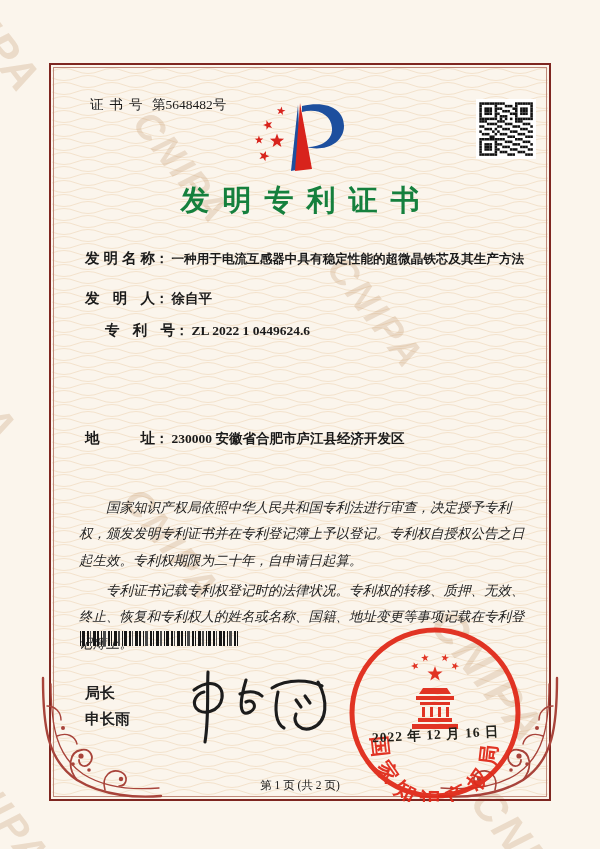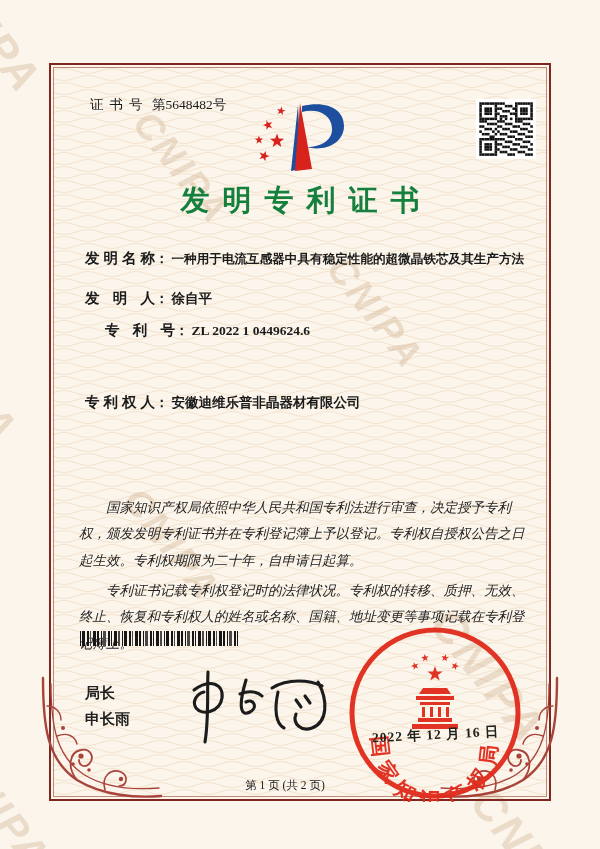--- a/index.html
+++ b/index.html
@@ -32,21 +32,21 @@
   .paras p{margin:4px;text-indent:2em;}
   .barcode{position:absolute;left:80px;top:631px;height:15px;display:flex;align-items:stretch;}
   .barcode span{display:block;height:100%;}
   .director{position:absolute;left:85px;font-family:"Liberation Sans","DejaVu Sans",sans-serif;
             font-weight:bold;font-size:15px;color:#222;}
   .sig{position:absolute;left:178px;top:660px;}
   .ornament{position:absolute;z-index:3;}
   .seal{position:absolute;left:346px;top:624px;z-index:5;opacity:.95;}
   .seal-date{position:absolute;left:372px;top:726px;z-index:6;font-size:13.5px;font-weight:bold;
              color:#20201a;letter-spacing:1px;transform:rotate(-3deg);white-space:nowrap;}
-  .footer-page{position:absolute;left:34px;top:778px;width:502px;text-align:center;font-size:11.5px;z-index:4;}
+  .footer-page{position:absolute;left:49px;top:778px;width:502px;text-align:center;font-size:11.5px;z-index:4;}
   .footer-note{position:absolute;left:0;top:809px;width:556px;text-align:center;font-size:13px;
                font-style:italic;z-index:4;}
 </style>
 </head>
 <body>
 
 <div class="page">
 
   <svg id="waves" width="496" height="732">
       <path d="M0 5 q12 -5 24 0 q12 5 24 0 q12 -5 24 0 q12 5 24 0 q12 -5 24 0 q12 5 24 0 q12 -5 24 0 q12 5 24 0 q12 -5 24 0 q12 5 24 0 q12 -5 24 0 q12 5 24 0 q12 -5 24 0 q12 5 24 0 q12 -5 24 0 q12 5 24 0 q12 -5 24 0 q12 5 24 0 q12 -5 24 0 q12 5 24 0 q12 -5 24 0M0 12 q12 5 24 0 q12 -5 24 0 q12 5 24 0 q12 -5 24 0 q12 5 24 0 q12 -5 24 0 q12 5 24 0 q12 -5 24 0 q12 5 24 0 q12 -5 24 0 q12 5 24 0 q12 -5 24 0 q12 5 24 0 q12 -5 24 0 q12 5 24 0 q12 -5 24 0 q12 5 24 0 q12 -5 24 0 q12 5 24 0 q12 -5 24 0 q12 5 24 0M0 19 q12 -5 24 0 q12 5 24 0 q12 -5 24 0 q12 5 24 0 q12 -5 24 0 q12 5 24 0 q12 -5 24 0 q12 5 24 0 q12 -5 24 0 q12 5 24 0 q12 -5 24 0 q12 5 24 0 q12 -5 24 0 q12 5 24 0 q12 -5 24 0 q12 5 24 0 q12 -5 24 0 q12 5 24 0 q12 -5 24 0 q12 5 24 0 q12 -5 24 0M0 26 q12 5 24 0 q12 -5 24 0 q12 5 24 0 q12 -5 24 0 q12 5 24 0 q12 -5 24 0 q12 5 24 0 q12 -5 24 0 q12 5 24 0 q12 -5 24 0 q12 5 24 0 q12 -5 24 0 q12 5 24 0 q12 -5 24 0 q12 5 24 0 q12 -5 24 0 q12 5 24 0 q12 -5 24 0 q12 5 24 0 q12 -5 24 0 q12 5 24 0M0 33 q12 -5 24 0 q12 5 24 0 q12 -5 24 0 q12 5 24 0 q12 -5 24 0 q12 5 24 0 q12 -5 24 0 q12 5 24 0 q12 -5 24 0 q12 5 24 0 q12 -5 24 0 q12 5 24 0 q12 -5 24 0 q12 5 24 0 q12 -5 24 0 q12 5 24 0 q12 -5 24 0 q12 5 24 0 q12 -5 24 0 q12 5 24 0 q12 -5 24 0M0 40 q12 5 24 0 q12 -5 24 0 q12 5 24 0 q12 -5 24 0 q12 5 24 0 q12 -5 24 0 q12 5 24 0 q12 -5 24 0 q12 5 24 0 q12 -5 24 0 q12 5 24 0 q12 -5 24 0 q12 5 24 0 q12 -5 24 0 q12 5 24 0 q12 -5 24 0 q12 5 24 0 q12 -5 24 0 q12 5 24 0 q12 -5 24 0 q12 5 24 0M0 47 q12 -5 24 0 q12 5 24 0 q12 -5 24 0 q12 5 24 0 q12 -5 24 0 q12 5 24 0 q12 -5 24 0 q12 5 24 0 q12 -5 24 0 q12 5 24 0 q12 -5 24 0 q12 5 24 0 q12 -5 24 0 q12 5 24 0 q12 -5 24 0 q12 5 24 0 q12 -5 24 0 q12 5 24 0 q12 -5 24 0 q12 5 24 0 q12 -5 24 0M0 54 q12 5 24 0 q12 -5 24 0 q12 5 24 0 q12 -5 24 0 q12 5 24 0 q12 -5 24 0 q12 5 24 0 q12 -5 24 0 q12 5 24 0 q12 -5 24 0 q12 5 24 0 q12 -5 24 0 q12 5 24 0 q12 -5 24 0 q12 5 24 0 q12 -5 24 0 q12 5 24 0 q12 -5 24 0 q12 5 24 0 q12 -5 24 0 q12 5 24 0M0 61 q12 -5 24 0 q12 5 24 0 q12 -5 24 0 q12 5 24 0 q12 -5 24 0 q12 5 24 0 q12 -5 24 0 q12 5 24 0 q12 -5 24 0 q12 5 24 0 q12 -5 24 0 q12 5 24 0 q12 -5 24 0 q12 5 24 0 q12 -5 24 0 q12 5 24 0 q12 -5 24 0 q12 5 24 0 q12 -5 24 0 q12 5 24 0 q12 -5 24 0M0 68 q12 5 24 0 q12 -5 24 0 q12 5 24 0 q12 -5 24 0 q12 5 24 0 q12 -5 24 0 q12 5 24 0 q12 -5 24 0 q12 5 24 0 q12 -5 24 0 q12 5 24 0 q12 -5 24 0 q12 5 24 0 q12 -5 24 0 q12 5 24 0 q12 -5 24 0 q12 5 24 0 q12 -5 24 0 q12 5 24 0 q12 -5 24 0 q12 5 24 0M0 75 q12 -5 24 0 q12 5 24 0 q12 -5 24 0 q12 5 24 0 q12 -5 24 0 q12 5 24 0 q12 -5 24 0 q12 5 24 0 q12 -5 24 0 q12 5 24 0 q12 -5 24 0 q12 5 24 0 q12 -5 24 0 q12 5 24 0 q12 -5 24 0 q12 5 24 0 q12 -5 24 0 q12 5 24 0 q12 -5 24 0 q12 5 24 0 q12 -5 24 0M0 82 q12 5 24 0 q12 -5 24 0 q12 5 24 0 q12 -5 24 0 q12 5 24 0 q12 -5 24 0 q12 5 24 0 q12 -5 24 0 q12 5 24 0 q12 -5 24 0 q12 5 24 0 q12 -5 24 0 q12 5 24 0 q12 -5 24 0 q12 5 24 0 q12 -5 24 0 q12 5 24 0 q12 -5 24 0 q12 5 24 0 q12 -5 24 0 q12 5 24 0M0 89 q12 -5 24 0 q12 5 24 0 q12 -5 24 0 q12 5 24 0 q12 -5 24 0 q12 5 24 0 q12 -5 24 0 q12 5 24 0 q12 -5 24 0 q12 5 24 0 q12 -5 24 0 q12 5 24 0 q12 -5 24 0 q12 5 24 0 q12 -5 24 0 q12 5 24 0 q12 -5 24 0 q12 5 24 0 q12 -5 24 0 q12 5 24 0 q12 -5 24 0M0 96 q12 5 24 0 q12 -5 24 0 q12 5 24 0 q12 -5 24 0 q12 5 24 0 q12 -5 24 0 q12 5 24 0 q12 -5 24 0 q12 5 24 0 q12 -5 24 0 q12 5 24 0 q12 -5 24 0 q12 5 24 0 q12 -5 24 0 q12 5 24 0 q12 -5 24 0 q12 5 24 0 q12 -5 24 0 q12 5 24 0 q12 -5 24 0 q12 5 24 0M0 103 q12 -5 24 0 q12 5 24 0 q12 -5 24 0 q12 5 24 0 q12 -5 24 0 q12 5 24 0 q12 -5 24 0 q12 5 24 0 q12 -5 24 0 q12 5 24 0 q12 -5 24 0 q12 5 24 0 q12 -5 24 0 q12 5 24 0 q12 -5 24 0 q12 5 24 0 q12 -5 24 0 q12 5 24 0 q12 -5 24 0 q12 5 24 0 q12 -5 24 0M0 110 q12 5 24 0 q12 -5 24 0 q12 5 24 0 q12 -5 24 0 q12 5 24 0 q12 -5 24 0 q12 5 24 0 q12 -5 24 0 q12 5 24 0 q12 -5 24 0 q12 5 24 0 q12 -5 24 0 q12 5 24 0 q12 -5 24 0 q12 5 24 0 q12 -5 24 0 q12 5 24 0 q12 -5 24 0 q12 5 24 0 q12 -5 24 0 q12 5 24 0M0 117 q12 -5 24 0 q12 5 24 0 q12 -5 24 0 q12 5 24 0 q12 -5 24 0 q12 5 24 0 q12 -5 24 0 q12 5 24 0 q12 -5 24 0 q12 5 24 0 q12 -5 24 0 q12 5 24 0 q12 -5 24 0 q12 5 24 0 q12 -5 24 0 q12 5 24 0 q12 -5 24 0 q12 5 24 0 q12 -5 24 0 q12 5 24 0 q12 -5 24 0M0 124 q12 5 24 0 q12 -5 24 0 q12 5 24 0 q12 -5 24 0 q12 5 24 0 q12 -5 24 0 q12 5 24 0 q12 -5 24 0 q12 5 24 0 q12 -5 24 0 q12 5 24 0 q12 -5 24 0 q12 5 24 0 q12 -5 24 0 q12 5 24 0 q12 -5 24 0 q12 5 24 0 q12 -5 24 0 q12 5 24 0 q12 -5 24 0 q12 5 24 0M0 131 q12 -5 24 0 q12 5 24 0 q12 -5 24 0 q12 5 24 0 q12 -5 24 0 q12 5 24 0 q12 -5 24 0 q12 5 24 0 q12 -5 24 0 q12 5 24 0 q12 -5 24 0 q12 5 24 0 q12 -5 24 0 q12 5 24 0 q12 -5 24 0 q12 5 24 0 q12 -5 24 0 q12 5 24 0 q12 -5 24 0 q12 5 24 0 q12 -5 24 0M0 138 q12 5 24 0 q12 -5 24 0 q12 5 24 0 q12 -5 24 0 q12 5 24 0 q12 -5 24 0 q12 5 24 0 q12 -5 24 0 q12 5 24 0 q12 -5 24 0 q12 5 24 0 q12 -5 24 0 q12 5 24 0 q12 -5 24 0 q12 5 24 0 q12 -5 24 0 q12 5 24 0 q12 -5 24 0 q12 5 24 0 q12 -5 24 0 q12 5 24 0M0 145 q12 -5 24 0 q12 5 24 0 q12 -5 24 0 q12 5 24 0 q12 -5 24 0 q12 5 24 0 q12 -5 24 0 q12 5 24 0 q12 -5 24 0 q12 5 24 0 q12 -5 24 0 q12 5 24 0 q12 -5 24 0 q12 5 24 0 q12 -5 24 0 q12 5 24 0 q12 -5 24 0 q12 5 24 0 q12 -5 24 0 q12 5 24 0 q12 -5 24 0M0 152 q12 5 24 0 q12 -5 24 0 q12 5 24 0 q12 -5 24 0 q12 5 24 0 q12 -5 24 0 q12 5 24 0 q12 -5 24 0 q12 5 24 0 q12 -5 24 0 q12 5 24 0 q12 -5 24 0 q12 5 24 0 q12 -5 24 0 q12 5 24 0 q12 -5 24 0 q12 5 24 0 q12 -5 24 0 q12 5 24 0 q12 -5 24 0 q12 5 24 0M0 159 q12 -5 24 0 q12 5 24 0 q12 -5 24 0 q12 5 24 0 q12 -5 24 0 q12 5 24 0 q12 -5 24 0 q12 5 24 0 q12 -5 24 0 q12 5 24 0 q12 -5 24 0 q12 5 24 0 q12 -5 24 0 q12 5 24 0 q12 -5 24 0 q12 5 24 0 q12 -5 24 0 q12 5 24 0 q12 -5 24 0 q12 5 24 0 q12 -5 24 0M0 166 q12 5 24 0 q12 -5 24 0 q12 5 24 0 q12 -5 24 0 q12 5 24 0 q12 -5 24 0 q12 5 24 0 q12 -5 24 0 q12 5 24 0 q12 -5 24 0 q12 5 24 0 q12 -5 24 0 q12 5 24 0 q12 -5 24 0 q12 5 24 0 q12 -5 24 0 q12 5 24 0 q12 -5 24 0 q12 5 24 0 q12 -5 24 0 q12 5 24 0M0 173 q12 -5 24 0 q12 5 24 0 q12 -5 24 0 q12 5 24 0 q12 -5 24 0 q12 5 24 0 q12 -5 24 0 q12 5 24 0 q12 -5 24 0 q12 5 24 0 q12 -5 24 0 q12 5 24 0 q12 -5 24 0 q12 5 24 0 q12 -5 24 0 q12 5 24 0 q12 -5 24 0 q12 5 24 0 q12 -5 24 0 q12 5 24 0 q12 -5 24 0M0 180 q12 5 24 0 q12 -5 24 0 q12 5 24 0 q12 -5 24 0 q12 5 24 0 q12 -5 24 0 q12 5 24 0 q12 -5 24 0 q12 5 24 0 q12 -5 24 0 q12 5 24 0 q12 -5 24 0 q12 5 24 0 q12 -5 24 0 q12 5 24 0 q12 -5 24 0 q12 5 24 0 q12 -5 24 0 q12 5 24 0 q12 -5 24 0 q12 5 24 0M0 187 q12 -5 24 0 q12 5 24 0 q12 -5 24 0 q12 5 24 0 q12 -5 24 0 q12 5 24 0 q12 -5 24 0 q12 5 24 0 q12 -5 24 0 q12 5 24 0 q12 -5 24 0 q12 5 24 0 q12 -5 24 0 q12 5 24 0 q12 -5 24 0 q12 5 24 0 q12 -5 24 0 q12 5 24 0 q12 -5 24 0 q12 5 24 0 q12 -5 24 0M0 194 q12 5 24 0 q12 -5 24 0 q12 5 24 0 q12 -5 24 0 q12 5 24 0 q12 -5 24 0 q12 5 24 0 q12 -5 24 0 q12 5 24 0 q12 -5 24 0 q12 5 24 0 q12 -5 24 0 q12 5 24 0 q12 -5 24 0 q12 5 24 0 q12 -5 24 0 q12 5 24 0 q12 -5 24 0 q12 5 24 0 q12 -5 24 0 q12 5 24 0M0 201 q12 -5 24 0 q12 5 24 0 q12 -5 24 0 q12 5 24 0 q12 -5 24 0 q12 5 24 0 q12 -5 24 0 q12 5 24 0 q12 -5 24 0 q12 5 24 0 q12 -5 24 0 q12 5 24 0 q12 -5 24 0 q12 5 24 0 q12 -5 24 0 q12 5 24 0 q12 -5 24 0 q12 5 24 0 q12 -5 24 0 q12 5 24 0 q12 -5 24 0M0 208 q12 5 24 0 q12 -5 24 0 q12 5 24 0 q12 -5 24 0 q12 5 24 0 q12 -5 24 0 q12 5 24 0 q12 -5 24 0 q12 5 24 0 q12 -5 24 0 q12 5 24 0 q12 -5 24 0 q12 5 24 0 q12 -5 24 0 q12 5 24 0 q12 -5 24 0 q12 5 24 0 q12 -5 24 0 q12 5 24 0 q12 -5 24 0 q12 5 24 0M0 215 q12 -5 24 0 q12 5 24 0 q12 -5 24 0 q12 5 24 0 q12 -5 24 0 q12 5 24 0 q12 -5 24 0 q12 5 24 0 q12 -5 24 0 q12 5 24 0 q12 -5 24 0 q12 5 24 0 q12 -5 24 0 q12 5 24 0 q12 -5 24 0 q12 5 24 0 q12 -5 24 0 q12 5 24 0 q12 -5 24 0 q12 5 24 0 q12 -5 24 0M0 222 q12 5 24 0 q12 -5 24 0 q12 5 24 0 q12 -5 24 0 q12 5 24 0 q12 -5 24 0 q12 5 24 0 q12 -5 24 0 q12 5 24 0 q12 -5 24 0 q12 5 24 0 q12 -5 24 0 q12 5 24 0 q12 -5 24 0 q12 5 24 0 q12 -5 24 0 q12 5 24 0 q12 -5 24 0 q12 5 24 0 q12 -5 24 0 q12 5 24 0M0 229 q12 -5 24 0 q12 5 24 0 q12 -5 24 0 q12 5 24 0 q12 -5 24 0 q12 5 24 0 q12 -5 24 0 q12 5 24 0 q12 -5 24 0 q12 5 24 0 q12 -5 24 0 q12 5 24 0 q12 -5 24 0 q12 5 24 0 q12 -5 24 0 q12 5 24 0 q12 -5 24 0 q12 5 24 0 q12 -5 24 0 q12 5 24 0 q12 -5 24 0M0 236 q12 5 24 0 q12 -5 24 0 q12 5 24 0 q12 -5 24 0 q12 5 24 0 q12 -5 24 0 q12 5 24 0 q12 -5 24 0 q12 5 24 0 q12 -5 24 0 q12 5 24 0 q12 -5 24 0 q12 5 24 0 q12 -5 24 0 q12 5 24 0 q12 -5 24 0 q12 5 24 0 q12 -5 24 0 q12 5 24 0 q12 -5 24 0 q12 5 24 0M0 243 q12 -5 24 0 q12 5 24 0 q12 -5 24 0 q12 5 24 0 q12 -5 24 0 q12 5 24 0 q12 -5 24 0 q12 5 24 0 q12 -5 24 0 q12 5 24 0 q12 -5 24 0 q12 5 24 0 q12 -5 24 0 q12 5 24 0 q12 -5 24 0 q12 5 24 0 q12 -5 24 0 q12 5 24 0 q12 -5 24 0 q12 5 24 0 q12 -5 24 0M0 250 q12 5 24 0 q12 -5 24 0 q12 5 24 0 q12 -5 24 0 q12 5 24 0 q12 -5 24 0 q12 5 24 0 q12 -5 24 0 q12 5 24 0 q12 -5 24 0 q12 5 24 0 q12 -5 24 0 q12 5 24 0 q12 -5 24 0 q12 5 24 0 q12 -5 24 0 q12 5 24 0 q12 -5 24 0 q12 5 24 0 q12 -5 24 0 q12 5 24 0M0 257 q12 -5 24 0 q12 5 24 0 q12 -5 24 0 q12 5 24 0 q12 -5 24 0 q12 5 24 0 q12 -5 24 0 q12 5 24 0 q12 -5 24 0 q12 5 24 0 q12 -5 24 0 q12 5 24 0 q12 -5 24 0 q12 5 24 0 q12 -5 24 0 q12 5 24 0 q12 -5 24 0 q12 5 24 0 q12 -5 24 0 q12 5 24 0 q12 -5 24 0M0 264 q12 5 24 0 q12 -5 24 0 q12 5 24 0 q12 -5 24 0 q12 5 24 0 q12 -5 24 0 q12 5 24 0 q12 -5 24 0 q12 5 24 0 q12 -5 24 0 q12 5 24 0 q12 -5 24 0 q12 5 24 0 q12 -5 24 0 q12 5 24 0 q12 -5 24 0 q12 5 24 0 q12 -5 24 0 q12 5 24 0 q12 -5 24 0 q12 5 24 0M0 271 q12 -5 24 0 q12 5 24 0 q12 -5 24 0 q12 5 24 0 q12 -5 24 0 q12 5 24 0 q12 -5 24 0 q12 5 24 0 q12 -5 24 0 q12 5 24 0 q12 -5 24 0 q12 5 24 0 q12 -5 24 0 q12 5 24 0 q12 -5 24 0 q12 5 24 0 q12 -5 24 0 q12 5 24 0 q12 -5 24 0 q12 5 24 0 q12 -5 24 0M0 278 q12 5 24 0 q12 -5 24 0 q12 5 24 0 q12 -5 24 0 q12 5 24 0 q12 -5 24 0 q12 5 24 0 q12 -5 24 0 q12 5 24 0 q12 -5 24 0 q12 5 24 0 q12 -5 24 0 q12 5 24 0 q12 -5 24 0 q12 5 24 0 q12 -5 24 0 q12 5 24 0 q12 -5 24 0 q12 5 24 0 q12 -5 24 0 q12 5 24 0M0 285 q12 -5 24 0 q12 5 24 0 q12 -5 24 0 q12 5 24 0 q12 -5 24 0 q12 5 24 0 q12 -5 24 0 q12 5 24 0 q12 -5 24 0 q12 5 24 0 q12 -5 24 0 q12 5 24 0 q12 -5 24 0 q12 5 24 0 q12 -5 24 0 q12 5 24 0 q12 -5 24 0 q12 5 24 0 q12 -5 24 0 q12 5 24 0 q12 -5 24 0M0 292 q12 5 24 0 q12 -5 24 0 q12 5 24 0 q12 -5 24 0 q12 5 24 0 q12 -5 24 0 q12 5 24 0 q12 -5 24 0 q12 5 24 0 q12 -5 24 0 q12 5 24 0 q12 -5 24 0 q12 5 24 0 q12 -5 24 0 q12 5 24 0 q12 -5 24 0 q12 5 24 0 q12 -5 24 0 q12 5 24 0 q12 -5 24 0 q12 5 24 0M0 299 q12 -5 24 0 q12 5 24 0 q12 -5 24 0 q12 5 24 0 q12 -5 24 0 q12 5 24 0 q12 -5 24 0 q12 5 24 0 q12 -5 24 0 q12 5 24 0 q12 -5 24 0 q12 5 24 0 q12 -5 24 0 q12 5 24 0 q12 -5 24 0 q12 5 24 0 q12 -5 24 0 q12 5 24 0 q12 -5 24 0 q12 5 24 0 q12 -5 24 0M0 306 q12 5 24 0 q12 -5 24 0 q12 5 24 0 q12 -5 24 0 q12 5 24 0 q12 -5 24 0 q12 5 24 0 q12 -5 24 0 q12 5 24 0 q12 -5 24 0 q12 5 24 0 q12 -5 24 0 q12 5 24 0 q12 -5 24 0 q12 5 24 0 q12 -5 24 0 q12 5 24 0 q12 -5 24 0 q12 5 24 0 q12 -5 24 0 q12 5 24 0M0 313 q12 -5 24 0 q12 5 24 0 q12 -5 24 0 q12 5 24 0 q12 -5 24 0 q12 5 24 0 q12 -5 24 0 q12 5 24 0 q12 -5 24 0 q12 5 24 0 q12 -5 24 0 q12 5 24 0 q12 -5 24 0 q12 5 24 0 q12 -5 24 0 q12 5 24 0 q12 -5 24 0 q12 5 24 0 q12 -5 24 0 q12 5 24 0 q12 -5 24 0M0 320 q12 5 24 0 q12 -5 24 0 q12 5 24 0 q12 -5 24 0 q12 5 24 0 q12 -5 24 0 q12 5 24 0 q12 -5 24 0 q12 5 24 0 q12 -5 24 0 q12 5 24 0 q12 -5 24 0 q12 5 24 0 q12 -5 24 0 q12 5 24 0 q12 -5 24 0 q12 5 24 0 q12 -5 24 0 q12 5 24 0 q12 -5 24 0 q12 5 24 0M0 327 q12 -5 24 0 q12 5 24 0 q12 -5 24 0 q12 5 24 0 q12 -5 24 0 q12 5 24 0 q12 -5 24 0 q12 5 24 0 q12 -5 24 0 q12 5 24 0 q12 -5 24 0 q12 5 24 0 q12 -5 24 0 q12 5 24 0 q12 -5 24 0 q12 5 24 0 q12 -5 24 0 q12 5 24 0 q12 -5 24 0 q12 5 24 0 q12 -5 24 0M0 334 q12 5 24 0 q12 -5 24 0 q12 5 24 0 q12 -5 24 0 q12 5 24 0 q12 -5 24 0 q12 5 24 0 q12 -5 24 0 q12 5 24 0 q12 -5 24 0 q12 5 24 0 q12 -5 24 0 q12 5 24 0 q12 -5 24 0 q12 5 24 0 q12 -5 24 0 q12 5 24 0 q12 -5 24 0 q12 5 24 0 q12 -5 24 0 q12 5 24 0M0 341 q12 -5 24 0 q12 5 24 0 q12 -5 24 0 q12 5 24 0 q12 -5 24 0 q12 5 24 0 q12 -5 24 0 q12 5 24 0 q12 -5 24 0 q12 5 24 0 q12 -5 24 0 q12 5 24 0 q12 -5 24 0 q12 5 24 0 q12 -5 24 0 q12 5 24 0 q12 -5 24 0 q12 5 24 0 q12 -5 24 0 q12 5 24 0 q12 -5 24 0M0 348 q12 5 24 0 q12 -5 24 0 q12 5 24 0 q12 -5 24 0 q12 5 24 0 q12 -5 24 0 q12 5 24 0 q12 -5 24 0 q12 5 24 0 q12 -5 24 0 q12 5 24 0 q12 -5 24 0 q12 5 24 0 q12 -5 24 0 q12 5 24 0 q12 -5 24 0 q12 5 24 0 q12 -5 24 0 q12 5 24 0 q12 -5 24 0 q12 5 24 0M0 355 q12 -5 24 0 q12 5 24 0 q12 -5 24 0 q12 5 24 0 q12 -5 24 0 q12 5 24 0 q12 -5 24 0 q12 5 24 0 q12 -5 24 0 q12 5 24 0 q12 -5 24 0 q12 5 24 0 q12 -5 24 0 q12 5 24 0 q12 -5 24 0 q12 5 24 0 q12 -5 24 0 q12 5 24 0 q12 -5 24 0 q12 5 24 0 q12 -5 24 0M0 362 q12 5 24 0 q12 -5 24 0 q12 5 24 0 q12 -5 24 0 q12 5 24 0 q12 -5 24 0 q12 5 24 0 q12 -5 24 0 q12 5 24 0 q12 -5 24 0 q12 5 24 0 q12 -5 24 0 q12 5 24 0 q12 -5 24 0 q12 5 24 0 q12 -5 24 0 q12 5 24 0 q12 -5 24 0 q12 5 24 0 q12 -5 24 0 q12 5 24 0M0 369 q12 -5 24 0 q12 5 24 0 q12 -5 24 0 q12 5 24 0 q12 -5 24 0 q12 5 24 0 q12 -5 24 0 q12 5 24 0 q12 -5 24 0 q12 5 24 0 q12 -5 24 0 q12 5 24 0 q12 -5 24 0 q12 5 24 0 q12 -5 24 0 q12 5 24 0 q12 -5 24 0 q12 5 24 0 q12 -5 24 0 q12 5 24 0 q12 -5 24 0M0 376 q12 5 24 0 q12 -5 24 0 q12 5 24 0 q12 -5 24 0 q12 5 24 0 q12 -5 24 0 q12 5 24 0 q12 -5 24 0 q12 5 24 0 q12 -5 24 0 q12 5 24 0 q12 -5 24 0 q12 5 24 0 q12 -5 24 0 q12 5 24 0 q12 -5 24 0 q12 5 24 0 q12 -5 24 0 q12 5 24 0 q12 -5 24 0 q12 5 24 0M0 383 q12 -5 24 0 q12 5 24 0 q12 -5 24 0 q12 5 24 0 q12 -5 24 0 q12 5 24 0 q12 -5 24 0 q12 5 24 0 q12 -5 24 0 q12 5 24 0 q12 -5 24 0 q12 5 24 0 q12 -5 24 0 q12 5 24 0 q12 -5 24 0 q12 5 24 0 q12 -5 24 0 q12 5 24 0 q12 -5 24 0 q12 5 24 0 q12 -5 24 0M0 390 q12 5 24 0 q12 -5 24 0 q12 5 24 0 q12 -5 24 0 q12 5 24 0 q12 -5 24 0 q12 5 24 0 q12 -5 24 0 q12 5 24 0 q12 -5 24 0 q12 5 24 0 q12 -5 24 0 q12 5 24 0 q12 -5 24 0 q12 5 24 0 q12 -5 24 0 q12 5 24 0 q12 -5 24 0 q12 5 24 0 q12 -5 24 0 q12 5 24 0M0 397 q12 -5 24 0 q12 5 24 0 q12 -5 24 0 q12 5 24 0 q12 -5 24 0 q12 5 24 0 q12 -5 24 0 q12 5 24 0 q12 -5 24 0 q12 5 24 0 q12 -5 24 0 q12 5 24 0 q12 -5 24 0 q12 5 24 0 q12 -5 24 0 q12 5 24 0 q12 -5 24 0 q12 5 24 0 q12 -5 24 0 q12 5 24 0 q12 -5 24 0M0 404 q12 5 24 0 q12 -5 24 0 q12 5 24 0 q12 -5 24 0 q12 5 24 0 q12 -5 24 0 q12 5 24 0 q12 -5 24 0 q12 5 24 0 q12 -5 24 0 q12 5 24 0 q12 -5 24 0 q12 5 24 0 q12 -5 24 0 q12 5 24 0 q12 -5 24 0 q12 5 24 0 q12 -5 24 0 q12 5 24 0 q12 -5 24 0 q12 5 24 0M0 411 q12 -5 24 0 q12 5 24 0 q12 -5 24 0 q12 5 24 0 q12 -5 24 0 q12 5 24 0 q12 -5 24 0 q12 5 24 0 q12 -5 24 0 q12 5 24 0 q12 -5 24 0 q12 5 24 0 q12 -5 24 0 q12 5 24 0 q12 -5 24 0 q12 5 24 0 q12 -5 24 0 q12 5 24 0 q12 -5 24 0 q12 5 24 0 q12 -5 24 0M0 418 q12 5 24 0 q12 -5 24 0 q12 5 24 0 q12 -5 24 0 q12 5 24 0 q12 -5 24 0 q12 5 24 0 q12 -5 24 0 q12 5 24 0 q12 -5 24 0 q12 5 24 0 q12 -5 24 0 q12 5 24 0 q12 -5 24 0 q12 5 24 0 q12 -5 24 0 q12 5 24 0 q12 -5 24 0 q12 5 24 0 q12 -5 24 0 q12 5 24 0M0 425 q12 -5 24 0 q12 5 24 0 q12 -5 24 0 q12 5 24 0 q12 -5 24 0 q12 5 24 0 q12 -5 24 0 q12 5 24 0 q12 -5 24 0 q12 5 24 0 q12 -5 24 0 q12 5 24 0 q12 -5 24 0 q12 5 24 0 q12 -5 24 0 q12 5 24 0 q12 -5 24 0 q12 5 24 0 q12 -5 24 0 q12 5 24 0 q12 -5 24 0M0 432 q12 5 24 0 q12 -5 24 0 q12 5 24 0 q12 -5 24 0 q12 5 24 0 q12 -5 24 0 q12 5 24 0 q12 -5 24 0 q12 5 24 0 q12 -5 24 0 q12 5 24 0 q12 -5 24 0 q12 5 24 0 q12 -5 24 0 q12 5 24 0 q12 -5 24 0 q12 5 24 0 q12 -5 24 0 q12 5 24 0 q12 -5 24 0 q12 5 24 0M0 439 q12 -5 24 0 q12 5 24 0 q12 -5 24 0 q12 5 24 0 q12 -5 24 0 q12 5 24 0 q12 -5 24 0 q12 5 24 0 q12 -5 24 0 q12 5 24 0 q12 -5 24 0 q12 5 24 0 q12 -5 24 0 q12 5 24 0 q12 -5 24 0 q12 5 24 0 q12 -5 24 0 q12 5 24 0 q12 -5 24 0 q12 5 24 0 q12 -5 24 0M0 446 q12 5 24 0 q12 -5 24 0 q12 5 24 0 q12 -5 24 0 q12 5 24 0 q12 -5 24 0 q12 5 24 0 q12 -5 24 0 q12 5 24 0 q12 -5 24 0 q12 5 24 0 q12 -5 24 0 q12 5 24 0 q12 -5 24 0 q12 5 24 0 q12 -5 24 0 q12 5 24 0 q12 -5 24 0 q12 5 24 0 q12 -5 24 0 q12 5 24 0M0 453 q12 -5 24 0 q12 5 24 0 q12 -5 24 0 q12 5 24 0 q12 -5 24 0 q12 5 24 0 q12 -5 24 0 q12 5 24 0 q12 -5 24 0 q12 5 24 0 q12 -5 24 0 q12 5 24 0 q12 -5 24 0 q12 5 24 0 q12 -5 24 0 q12 5 24 0 q12 -5 24 0 q12 5 24 0 q12 -5 24 0 q12 5 24 0 q12 -5 24 0M0 460 q12 5 24 0 q12 -5 24 0 q12 5 24 0 q12 -5 24 0 q12 5 24 0 q12 -5 24 0 q12 5 24 0 q12 -5 24 0 q12 5 24 0 q12 -5 24 0 q12 5 24 0 q12 -5 24 0 q12 5 24 0 q12 -5 24 0 q12 5 24 0 q12 -5 24 0 q12 5 24 0 q12 -5 24 0 q12 5 24 0 q12 -5 24 0 q12 5 24 0M0 467 q12 -5 24 0 q12 5 24 0 q12 -5 24 0 q12 5 24 0 q12 -5 24 0 q12 5 24 0 q12 -5 24 0 q12 5 24 0 q12 -5 24 0 q12 5 24 0 q12 -5 24 0 q12 5 24 0 q12 -5 24 0 q12 5 24 0 q12 -5 24 0 q12 5 24 0 q12 -5 24 0 q12 5 24 0 q12 -5 24 0 q12 5 24 0 q12 -5 24 0M0 474 q12 5 24 0 q12 -5 24 0 q12 5 24 0 q12 -5 24 0 q12 5 24 0 q12 -5 24 0 q12 5 24 0 q12 -5 24 0 q12 5 24 0 q12 -5 24 0 q12 5 24 0 q12 -5 24 0 q12 5 24 0 q12 -5 24 0 q12 5 24 0 q12 -5 24 0 q12 5 24 0 q12 -5 24 0 q12 5 24 0 q12 -5 24 0 q12 5 24 0M0 481 q12 -5 24 0 q12 5 24 0 q12 -5 24 0 q12 5 24 0 q12 -5 24 0 q12 5 24 0 q12 -5 24 0 q12 5 24 0 q12 -5 24 0 q12 5 24 0 q12 -5 24 0 q12 5 24 0 q12 -5 24 0 q12 5 24 0 q12 -5 24 0 q12 5 24 0 q12 -5 24 0 q12 5 24 0 q12 -5 24 0 q12 5 24 0 q12 -5 24 0M0 488 q12 5 24 0 q12 -5 24 0 q12 5 24 0 q12 -5 24 0 q12 5 24 0 q12 -5 24 0 q12 5 24 0 q12 -5 24 0 q12 5 24 0 q12 -5 24 0 q12 5 24 0 q12 -5 24 0 q12 5 24 0 q12 -5 24 0 q12 5 24 0 q12 -5 24 0 q12 5 24 0 q12 -5 24 0 q12 5 24 0 q12 -5 24 0 q12 5 24 0M0 495 q12 -5 24 0 q12 5 24 0 q12 -5 24 0 q12 5 24 0 q12 -5 24 0 q12 5 24 0 q12 -5 24 0 q12 5 24 0 q12 -5 24 0 q12 5 24 0 q12 -5 24 0 q12 5 24 0 q12 -5 24 0 q12 5 24 0 q12 -5 24 0 q12 5 24 0 q12 -5 24 0 q12 5 24 0 q12 -5 24 0 q12 5 24 0 q12 -5 24 0M0 502 q12 5 24 0 q12 -5 24 0 q12 5 24 0 q12 -5 24 0 q12 5 24 0 q12 -5 24 0 q12 5 24 0 q12 -5 24 0 q12 5 24 0 q12 -5 24 0 q12 5 24 0 q12 -5 24 0 q12 5 24 0 q12 -5 24 0 q12 5 24 0 q12 -5 24 0 q12 5 24 0 q12 -5 24 0 q12 5 24 0 q12 -5 24 0 q12 5 24 0M0 509 q12 -5 24 0 q12 5 24 0 q12 -5 24 0 q12 5 24 0 q12 -5 24 0 q12 5 24 0 q12 -5 24 0 q12 5 24 0 q12 -5 24 0 q12 5 24 0 q12 -5 24 0 q12 5 24 0 q12 -5 24 0 q12 5 24 0 q12 -5 24 0 q12 5 24 0 q12 -5 24 0 q12 5 24 0 q12 -5 24 0 q12 5 24 0 q12 -5 24 0M0 516 q12 5 24 0 q12 -5 24 0 q12 5 24 0 q12 -5 24 0 q12 5 24 0 q12 -5 24 0 q12 5 24 0 q12 -5 24 0 q12 5 24 0 q12 -5 24 0 q12 5 24 0 q12 -5 24 0 q12 5 24 0 q12 -5 24 0 q12 5 24 0 q12 -5 24 0 q12 5 24 0 q12 -5 24 0 q12 5 24 0 q12 -5 24 0 q12 5 24 0M0 523 q12 -5 24 0 q12 5 24 0 q12 -5 24 0 q12 5 24 0 q12 -5 24 0 q12 5 24 0 q12 -5 24 0 q12 5 24 0 q12 -5 24 0 q12 5 24 0 q12 -5 24 0 q12 5 24 0 q12 -5 24 0 q12 5 24 0 q12 -5 24 0 q12 5 24 0 q12 -5 24 0 q12 5 24 0 q12 -5 24 0 q12 5 24 0 q12 -5 24 0M0 530 q12 5 24 0 q12 -5 24 0 q12 5 24 0 q12 -5 24 0 q12 5 24 0 q12 -5 24 0 q12 5 24 0 q12 -5 24 0 q12 5 24 0 q12 -5 24 0 q12 5 24 0 q12 -5 24 0 q12 5 24 0 q12 -5 24 0 q12 5 24 0 q12 -5 24 0 q12 5 24 0 q12 -5 24 0 q12 5 24 0 q12 -5 24 0 q12 5 24 0M0 537 q12 -5 24 0 q12 5 24 0 q12 -5 24 0 q12 5 24 0 q12 -5 24 0 q12 5 24 0 q12 -5 24 0 q12 5 24 0 q12 -5 24 0 q12 5 24 0 q12 -5 24 0 q12 5 24 0 q12 -5 24 0 q12 5 24 0 q12 -5 24 0 q12 5 24 0 q12 -5 24 0 q12 5 24 0 q12 -5 24 0 q12 5 24 0 q12 -5 24 0M0 544 q12 5 24 0 q12 -5 24 0 q12 5 24 0 q12 -5 24 0 q12 5 24 0 q12 -5 24 0 q12 5 24 0 q12 -5 24 0 q12 5 24 0 q12 -5 24 0 q12 5 24 0 q12 -5 24 0 q12 5 24 0 q12 -5 24 0 q12 5 24 0 q12 -5 24 0 q12 5 24 0 q12 -5 24 0 q12 5 24 0 q12 -5 24 0 q12 5 24 0M0 551 q12 -5 24 0 q12 5 24 0 q12 -5 24 0 q12 5 24 0 q12 -5 24 0 q12 5 24 0 q12 -5 24 0 q12 5 24 0 q12 -5 24 0 q12 5 24 0 q12 -5 24 0 q12 5 24 0 q12 -5 24 0 q12 5 24 0 q12 -5 24 0 q12 5 24 0 q12 -5 24 0 q12 5 24 0 q12 -5 24 0 q12 5 24 0 q12 -5 24 0M0 558 q12 5 24 0 q12 -5 24 0 q12 5 24 0 q12 -5 24 0 q12 5 24 0 q12 -5 24 0 q12 5 24 0 q12 -5 24 0 q12 5 24 0 q12 -5 24 0 q12 5 24 0 q12 -5 24 0 q12 5 24 0 q12 -5 24 0 q12 5 24 0 q12 -5 24 0 q12 5 24 0 q12 -5 24 0 q12 5 24 0 q12 -5 24 0 q12 5 24 0M0 565 q12 -5 24 0 q12 5 24 0 q12 -5 24 0 q12 5 24 0 q12 -5 24 0 q12 5 24 0 q12 -5 24 0 q12 5 24 0 q12 -5 24 0 q12 5 24 0 q12 -5 24 0 q12 5 24 0 q12 -5 24 0 q12 5 24 0 q12 -5 24 0 q12 5 24 0 q12 -5 24 0 q12 5 24 0 q12 -5 24 0 q12 5 24 0 q12 -5 24 0M0 572 q12 5 24 0 q12 -5 24 0 q12 5 24 0 q12 -5 24 0 q12 5 24 0 q12 -5 24 0 q12 5 24 0 q12 -5 24 0 q12 5 24 0 q12 -5 24 0 q12 5 24 0 q12 -5 24 0 q12 5 24 0 q12 -5 24 0 q12 5 24 0 q12 -5 24 0 q12 5 24 0 q12 -5 24 0 q12 5 24 0 q12 -5 24 0 q12 5 24 0M0 579 q12 -5 24 0 q12 5 24 0 q12 -5 24 0 q12 5 24 0 q12 -5 24 0 q12 5 24 0 q12 -5 24 0 q12 5 24 0 q12 -5 24 0 q12 5 24 0 q12 -5 24 0 q12 5 24 0 q12 -5 24 0 q12 5 24 0 q12 -5 24 0 q12 5 24 0 q12 -5 24 0 q12 5 24 0 q12 -5 24 0 q12 5 24 0 q12 -5 24 0M0 586 q12 5 24 0 q12 -5 24 0 q12 5 24 0 q12 -5 24 0 q12 5 24 0 q12 -5 24 0 q12 5 24 0 q12 -5 24 0 q12 5 24 0 q12 -5 24 0 q12 5 24 0 q12 -5 24 0 q12 5 24 0 q12 -5 24 0 q12 5 24 0 q12 -5 24 0 q12 5 24 0 q12 -5 24 0 q12 5 24 0 q12 -5 24 0 q12 5 24 0M0 593 q12 -5 24 0 q12 5 24 0 q12 -5 24 0 q12 5 24 0 q12 -5 24 0 q12 5 24 0 q12 -5 24 0 q12 5 24 0 q12 -5 24 0 q12 5 24 0 q12 -5 24 0 q12 5 24 0 q12 -5 24 0 q12 5 24 0 q12 -5 24 0 q12 5 24 0 q12 -5 24 0 q12 5 24 0 q12 -5 24 0 q12 5 24 0 q12 -5 24 0M0 600 q12 5 24 0 q12 -5 24 0 q12 5 24 0 q12 -5 24 0 q12 5 24 0 q12 -5 24 0 q12 5 24 0 q12 -5 24 0 q12 5 24 0 q12 -5 24 0 q12 5 24 0 q12 -5 24 0 q12 5 24 0 q12 -5 24 0 q12 5 24 0 q12 -5 24 0 q12 5 24 0 q12 -5 24 0 q12 5 24 0 q12 -5 24 0 q12 5 24 0M0 607 q12 -5 24 0 q12 5 24 0 q12 -5 24 0 q12 5 24 0 q12 -5 24 0 q12 5 24 0 q12 -5 24 0 q12 5 24 0 q12 -5 24 0 q12 5 24 0 q12 -5 24 0 q12 5 24 0 q12 -5 24 0 q12 5 24 0 q12 -5 24 0 q12 5 24 0 q12 -5 24 0 q12 5 24 0 q12 -5 24 0 q12 5 24 0 q12 -5 24 0M0 614 q12 5 24 0 q12 -5 24 0 q12 5 24 0 q12 -5 24 0 q12 5 24 0 q12 -5 24 0 q12 5 24 0 q12 -5 24 0 q12 5 24 0 q12 -5 24 0 q12 5 24 0 q12 -5 24 0 q12 5 24 0 q12 -5 24 0 q12 5 24 0 q12 -5 24 0 q12 5 24 0 q12 -5 24 0 q12 5 24 0 q12 -5 24 0 q12 5 24 0M0 621 q12 -5 24 0 q12 5 24 0 q12 -5 24 0 q12 5 24 0 q12 -5 24 0 q12 5 24 0 q12 -5 24 0 q12 5 24 0 q12 -5 24 0 q12 5 24 0 q12 -5 24 0 q12 5 24 0 q12 -5 24 0 q12 5 24 0 q12 -5 24 0 q12 5 24 0 q12 -5 24 0 q12 5 24 0 q12 -5 24 0 q12 5 24 0 q12 -5 24 0M0 628 q12 5 24 0 q12 -5 24 0 q12 5 24 0 q12 -5 24 0 q12 5 24 0 q12 -5 24 0 q12 5 24 0 q12 -5 24 0 q12 5 24 0 q12 -5 24 0 q12 5 24 0 q12 -5 24 0 q12 5 24 0 q12 -5 24 0 q12 5 24 0 q12 -5 24 0 q12 5 24 0 q12 -5 24 0 q12 5 24 0 q12 -5 24 0 q12 5 24 0M0 635 q12 -5 24 0 q12 5 24 0 q12 -5 24 0 q12 5 24 0 q12 -5 24 0 q12 5 24 0 q12 -5 24 0 q12 5 24 0 q12 -5 24 0 q12 5 24 0 q12 -5 24 0 q12 5 24 0 q12 -5 24 0 q12 5 24 0 q12 -5 24 0 q12 5 24 0 q12 -5 24 0 q12 5 24 0 q12 -5 24 0 q12 5 24 0 q12 -5 24 0M0 642 q12 5 24 0 q12 -5 24 0 q12 5 24 0 q12 -5 24 0 q12 5 24 0 q12 -5 24 0 q12 5 24 0 q12 -5 24 0 q12 5 24 0 q12 -5 24 0 q12 5 24 0 q12 -5 24 0 q12 5 24 0 q12 -5 24 0 q12 5 24 0 q12 -5 24 0 q12 5 24 0 q12 -5 24 0 q12 5 24 0 q12 -5 24 0 q12 5 24 0M0 649 q12 -5 24 0 q12 5 24 0 q12 -5 24 0 q12 5 24 0 q12 -5 24 0 q12 5 24 0 q12 -5 24 0 q12 5 24 0 q12 -5 24 0 q12 5 24 0 q12 -5 24 0 q12 5 24 0 q12 -5 24 0 q12 5 24 0 q12 -5 24 0 q12 5 24 0 q12 -5 24 0 q12 5 24 0 q12 -5 24 0 q12 5 24 0 q12 -5 24 0M0 656 q12 5 24 0 q12 -5 24 0 q12 5 24 0 q12 -5 24 0 q12 5 24 0 q12 -5 24 0 q12 5 24 0 q12 -5 24 0 q12 5 24 0 q12 -5 24 0 q12 5 24 0 q12 -5 24 0 q12 5 24 0 q12 -5 24 0 q12 5 24 0 q12 -5 24 0 q12 5 24 0 q12 -5 24 0 q12 5 24 0 q12 -5 24 0 q12 5 24 0M0 663 q12 -5 24 0 q12 5 24 0 q12 -5 24 0 q12 5 24 0 q12 -5 24 0 q12 5 24 0 q12 -5 24 0 q12 5 24 0 q12 -5 24 0 q12 5 24 0 q12 -5 24 0 q12 5 24 0 q12 -5 24 0 q12 5 24 0 q12 -5 24 0 q12 5 24 0 q12 -5 24 0 q12 5 24 0 q12 -5 24 0 q12 5 24 0 q12 -5 24 0M0 670 q12 5 24 0 q12 -5 24 0 q12 5 24 0 q12 -5 24 0 q12 5 24 0 q12 -5 24 0 q12 5 24 0 q12 -5 24 0 q12 5 24 0 q12 -5 24 0 q12 5 24 0 q12 -5 24 0 q12 5 24 0 q12 -5 24 0 q12 5 24 0 q12 -5 24 0 q12 5 24 0 q12 -5 24 0 q12 5 24 0 q12 -5 24 0 q12 5 24 0M0 677 q12 -5 24 0 q12 5 24 0 q12 -5 24 0 q12 5 24 0 q12 -5 24 0 q12 5 24 0 q12 -5 24 0 q12 5 24 0 q12 -5 24 0 q12 5 24 0 q12 -5 24 0 q12 5 24 0 q12 -5 24 0 q12 5 24 0 q12 -5 24 0 q12 5 24 0 q12 -5 24 0 q12 5 24 0 q12 -5 24 0 q12 5 24 0 q12 -5 24 0M0 684 q12 5 24 0 q12 -5 24 0 q12 5 24 0 q12 -5 24 0 q12 5 24 0 q12 -5 24 0 q12 5 24 0 q12 -5 24 0 q12 5 24 0 q12 -5 24 0 q12 5 24 0 q12 -5 24 0 q12 5 24 0 q12 -5 24 0 q12 5 24 0 q12 -5 24 0 q12 5 24 0 q12 -5 24 0 q12 5 24 0 q12 -5 24 0 q12 5 24 0M0 691 q12 -5 24 0 q12 5 24 0 q12 -5 24 0 q12 5 24 0 q12 -5 24 0 q12 5 24 0 q12 -5 24 0 q12 5 24 0 q12 -5 24 0 q12 5 24 0 q12 -5 24 0 q12 5 24 0 q12 -5 24 0 q12 5 24 0 q12 -5 24 0 q12 5 24 0 q12 -5 24 0 q12 5 24 0 q12 -5 24 0 q12 5 24 0 q12 -5 24 0M0 698 q12 5 24 0 q12 -5 24 0 q12 5 24 0 q12 -5 24 0 q12 5 24 0 q12 -5 24 0 q12 5 24 0 q12 -5 24 0 q12 5 24 0 q12 -5 24 0 q12 5 24 0 q12 -5 24 0 q12 5 24 0 q12 -5 24 0 q12 5 24 0 q12 -5 24 0 q12 5 24 0 q12 -5 24 0 q12 5 24 0 q12 -5 24 0 q12 5 24 0M0 705 q12 -5 24 0 q12 5 24 0 q12 -5 24 0 q12 5 24 0 q12 -5 24 0 q12 5 24 0 q12 -5 24 0 q12 5 24 0 q12 -5 24 0 q12 5 24 0 q12 -5 24 0 q12 5 24 0 q12 -5 24 0 q12 5 24 0 q12 -5 24 0 q12 5 24 0 q12 -5 24 0 q12 5 24 0 q12 -5 24 0 q12 5 24 0 q12 -5 24 0M0 712 q12 5 24 0 q12 -5 24 0 q12 5 24 0 q12 -5 24 0 q12 5 24 0 q12 -5 24 0 q12 5 24 0 q12 -5 24 0 q12 5 24 0 q12 -5 24 0 q12 5 24 0 q12 -5 24 0 q12 5 24 0 q12 -5 24 0 q12 5 24 0 q12 -5 24 0 q12 5 24 0 q12 -5 24 0 q12 5 24 0 q12 -5 24 0 q12 5 24 0M0 719 q12 -5 24 0 q12 5 24 0 q12 -5 24 0 q12 5 24 0 q12 -5 24 0 q12 5 24 0 q12 -5 24 0 q12 5 24 0 q12 -5 24 0 q12 5 24 0 q12 -5 24 0 q12 5 24 0 q12 -5 24 0 q12 5 24 0 q12 -5 24 0 q12 5 24 0 q12 -5 24 0 q12 5 24 0 q12 -5 24 0 q12 5 24 0 q12 -5 24 0M0 726 q12 5 24 0 q12 -5 24 0 q12 5 24 0 q12 -5 24 0 q12 5 24 0 q12 -5 24 0 q12 5 24 0 q12 -5 24 0 q12 5 24 0 q12 -5 24 0 q12 5 24 0 q12 -5 24 0 q12 5 24 0 q12 -5 24 0 q12 5 24 0 q12 -5 24 0 q12 5 24 0 q12 -5 24 0 q12 5 24 0 q12 -5 24 0 q12 5 24 0" stroke="#eed8bc" stroke-width=".9" fill="none" opacity=".75"></path>
@@ -354,22 +354,22 @@
 
     <div class="field" style="top:249px;">
       <span class="lab">发明名称</span>：<span class="val" style="font-size:12.6px;">一种用于电流互感器中具有稳定性能的超微晶铁芯及其生产方法</span>
     </div>
     <div class="field" style="top:289px;">
       <span class="lab">发明人</span>：<span class="val">徐自平</span>
     </div>
     <div class="field" style="top:321px;margin-left:20px;">
       <span class="lab">专利号</span>：<span class="val">ZL 2022 1 0449624.6</span>
     </div>
-    <div class="field" style="top:393px;">
-      <span class="lab">专利权人</span>：<span class="val">安徽迪维乐普非晶器材有限公司</span>
+    <div class="field" style="top:429px;">
+      <span class="lab">地址</span>：<span class="val">230000 安徽省合肥市庐江县经济开发区</span>
     </div>
 
     <div class="paras">
       <p>国家知识产权局依照中华人民共和国专利法进行审查，决定授予专利权，颁发发明专利证书并在专利登记簿上予以登记。专利权自授权公告之日起生效。专利权期限为二十年，自申请日起算。</p>
       <p>专利证书记载专利权登记时的法律状况。专利权的转移、质押、无效、终止、恢复和专利权人的姓名或名称、国籍、地址变更等事项记载在专利登记簿上。</p>
     </div>
 
     <div class="barcode" id="barcode">
         <span style="width: 1px; margin-right: 1px; background: rgb(22, 22, 22);"></span>
         <span style="width: 3px; margin-right: 2px; background: rgb(22, 22, 22);"></span>

